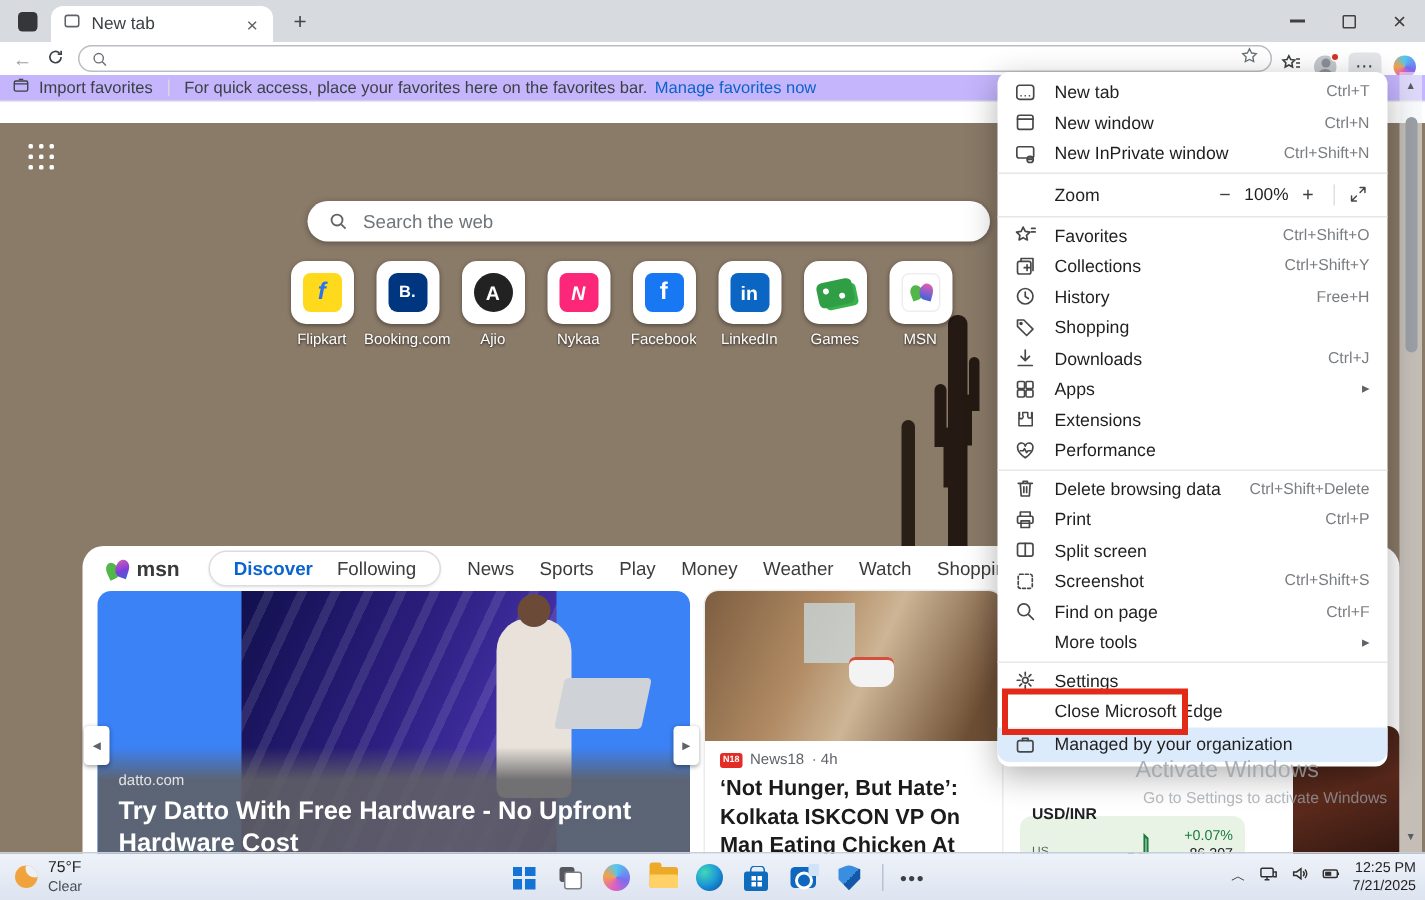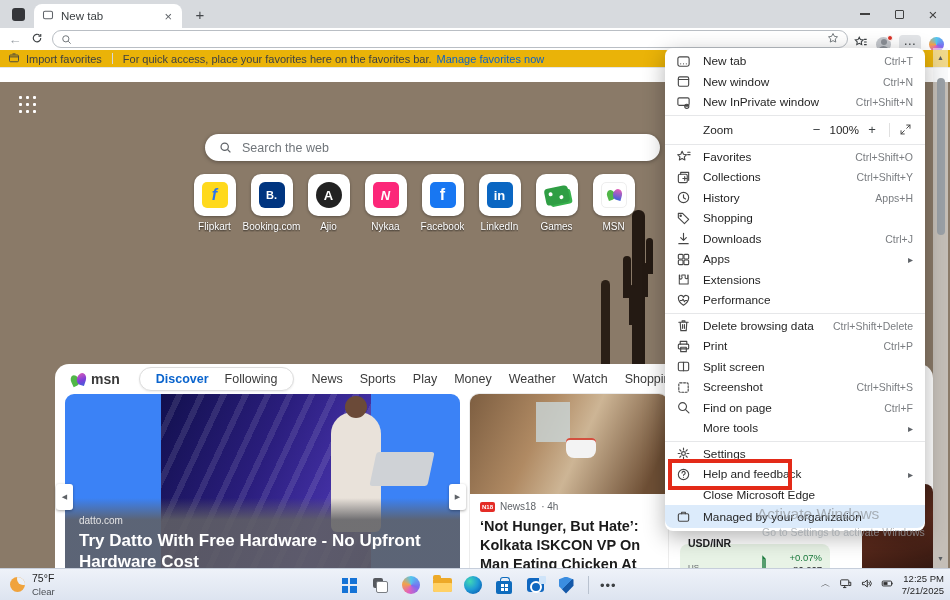--- a/index.html
+++ b/index.html
@@ -32,21 +32,21 @@
   .tb-right { position:absolute; right:4px; top:0; height:22px; display:flex; align-items:center; gap:6px; }
   .favlist-ic svg { width:14px; height:14px; stroke:#3c4043; fill:none; stroke-width:1.2; }
   .avatar { position:relative; width:15px; height:15px; border-radius:50%; background:#c4c7cc; overflow:visible; }
   .avatar::before { content:""; position:absolute; left:4.5px; top:2.5px; width:6px; height:6px; border-radius:50%; background:#8a8f96; }
   .avatar::after { content:""; position:absolute; left:2px; top:9px; width:11px; height:7px; border-radius:6px 6px 0 0; background:#8a8f96; }
   .avatar .dot { position:absolute; right:-2px; top:-2px; width:6px; height:6px; border-radius:50%; background:#d93025; border:1px solid #fff; }
   .more-btn { width:22px; height:18px; background:#e3e5e8; border-radius:4px; display:flex; align-items:center; justify-content:center; font-size:12px; color:#3c4043; letter-spacing:1px; }
   .copilot-ic { width:15px; height:15px; border-radius:50%; background:conic-gradient(#51c7f0,#7a6cf0 30%,#e060c0 55%,#f2a24a 75%,#51c7f0); }
 
   
-  #favbar { position:absolute; left:0; top:50px; width:950px; height:18px; background:#eab308; border-bottom:1px solid #e4e6e9; display:flex; align-items:center; font-size:11px; color:#3c4043; }
+  #favbar { position:absolute; left:0; top:50px; width:950px; height:18px; background:#c4b5fd; border-bottom:1px solid #e4e6e9; display:flex; align-items:center; font-size:11px; color:#3c4043; }
   .import-ic { margin:0 6px 0 8px; }
   .import-ic svg { width:12px; height:12px; stroke:#3c4043; fill:none; stroke-width:1.2; }
   .favbar-div { width:1px; height:11px; background:#d5d8dc; margin:0 10px; }
   .manage-link { color:#0b62c9; margin-left:5px; }
 
   
   #page { position:absolute; left:0; top:82px; width:950px; height:500px; overflow:hidden; }
   .bg { position:absolute; inset:0;
     background:
       radial-gradient(340px 70px at 18% 4%, rgba(25,20,18,.55), transparent 70%),
@@ -464,21 +464,21 @@
         <span class="mshort">Ctrl+Shift+Y</span>
       </div>
     <div class="mrow">
         <span class="mi">
           <svg viewBox="0 0 16 16">
             <circle cx="8" cy="8" r="5.5"></circle>
             <path d="M8 5v3.2l2.2 1.4"></path>
           </svg>
         </span>
         <span class="mlabel">History</span>
-        <span class="mshort">Apps+H</span>
+        <span class="mshort">Free+H</span>
       </div>
     <div class="mrow">
         <span class="mi">
           <svg viewBox="0 0 16 16">
             <path d="M2.5 7V2.5H7l6.5 6.5L9 13.5 2.5 7z"></path>
             <circle cx="5" cy="5" r=".7"></circle>
           </svg>
         </span>
         <span class="mlabel">Shopping</span>
         <span class="mshort"></span>
@@ -575,30 +575,20 @@
       </div>
     <div class="mdiv"></div>
     <div class="mrow">
         <span class="mi">
           <svg viewBox="0 0 16 16">
             <circle cx="8" cy="8" r="2"></circle>
             <path d="M8 2.3v2M8 11.7v2M2.3 8h2M11.7 8h2M4 4l1.4 1.4M10.6 10.6 12 12M12 4l-1.4 1.4M5.4 10.6 4 12"></path>
           </svg>
         </span>
         <span class="mlabel">Settings</span>
-      </div>
-    <div class="mrow has-sub">
-        <span class="mi">
-          <svg viewBox="0 0 16 16">
-            <circle cx="8" cy="8" r="5.5"></circle>
-            <path d="M6.4 6.3a1.7 1.7 0 1 1 2.3 1.6c-.5.2-.7.5-.7 1"></path>
-            <path d="M8 10.9h.01"></path>
-          </svg>
-        </span>
-        <span class="mlabel">Help and feedback</span>
       </div>
     <div class="mrow no-icon">
         <span class="mlabel">Close Microsoft Edge</span>
       </div>
     <div class="mrow managed-row">
         <span class="mi">
           <svg viewBox="0 0 16 16">
             <rect x="2.5" y="5" width="11" height="8" rx="1.5"></rect>
             <path d="M6 5V3.5h4V5"></path>
           </svg>

